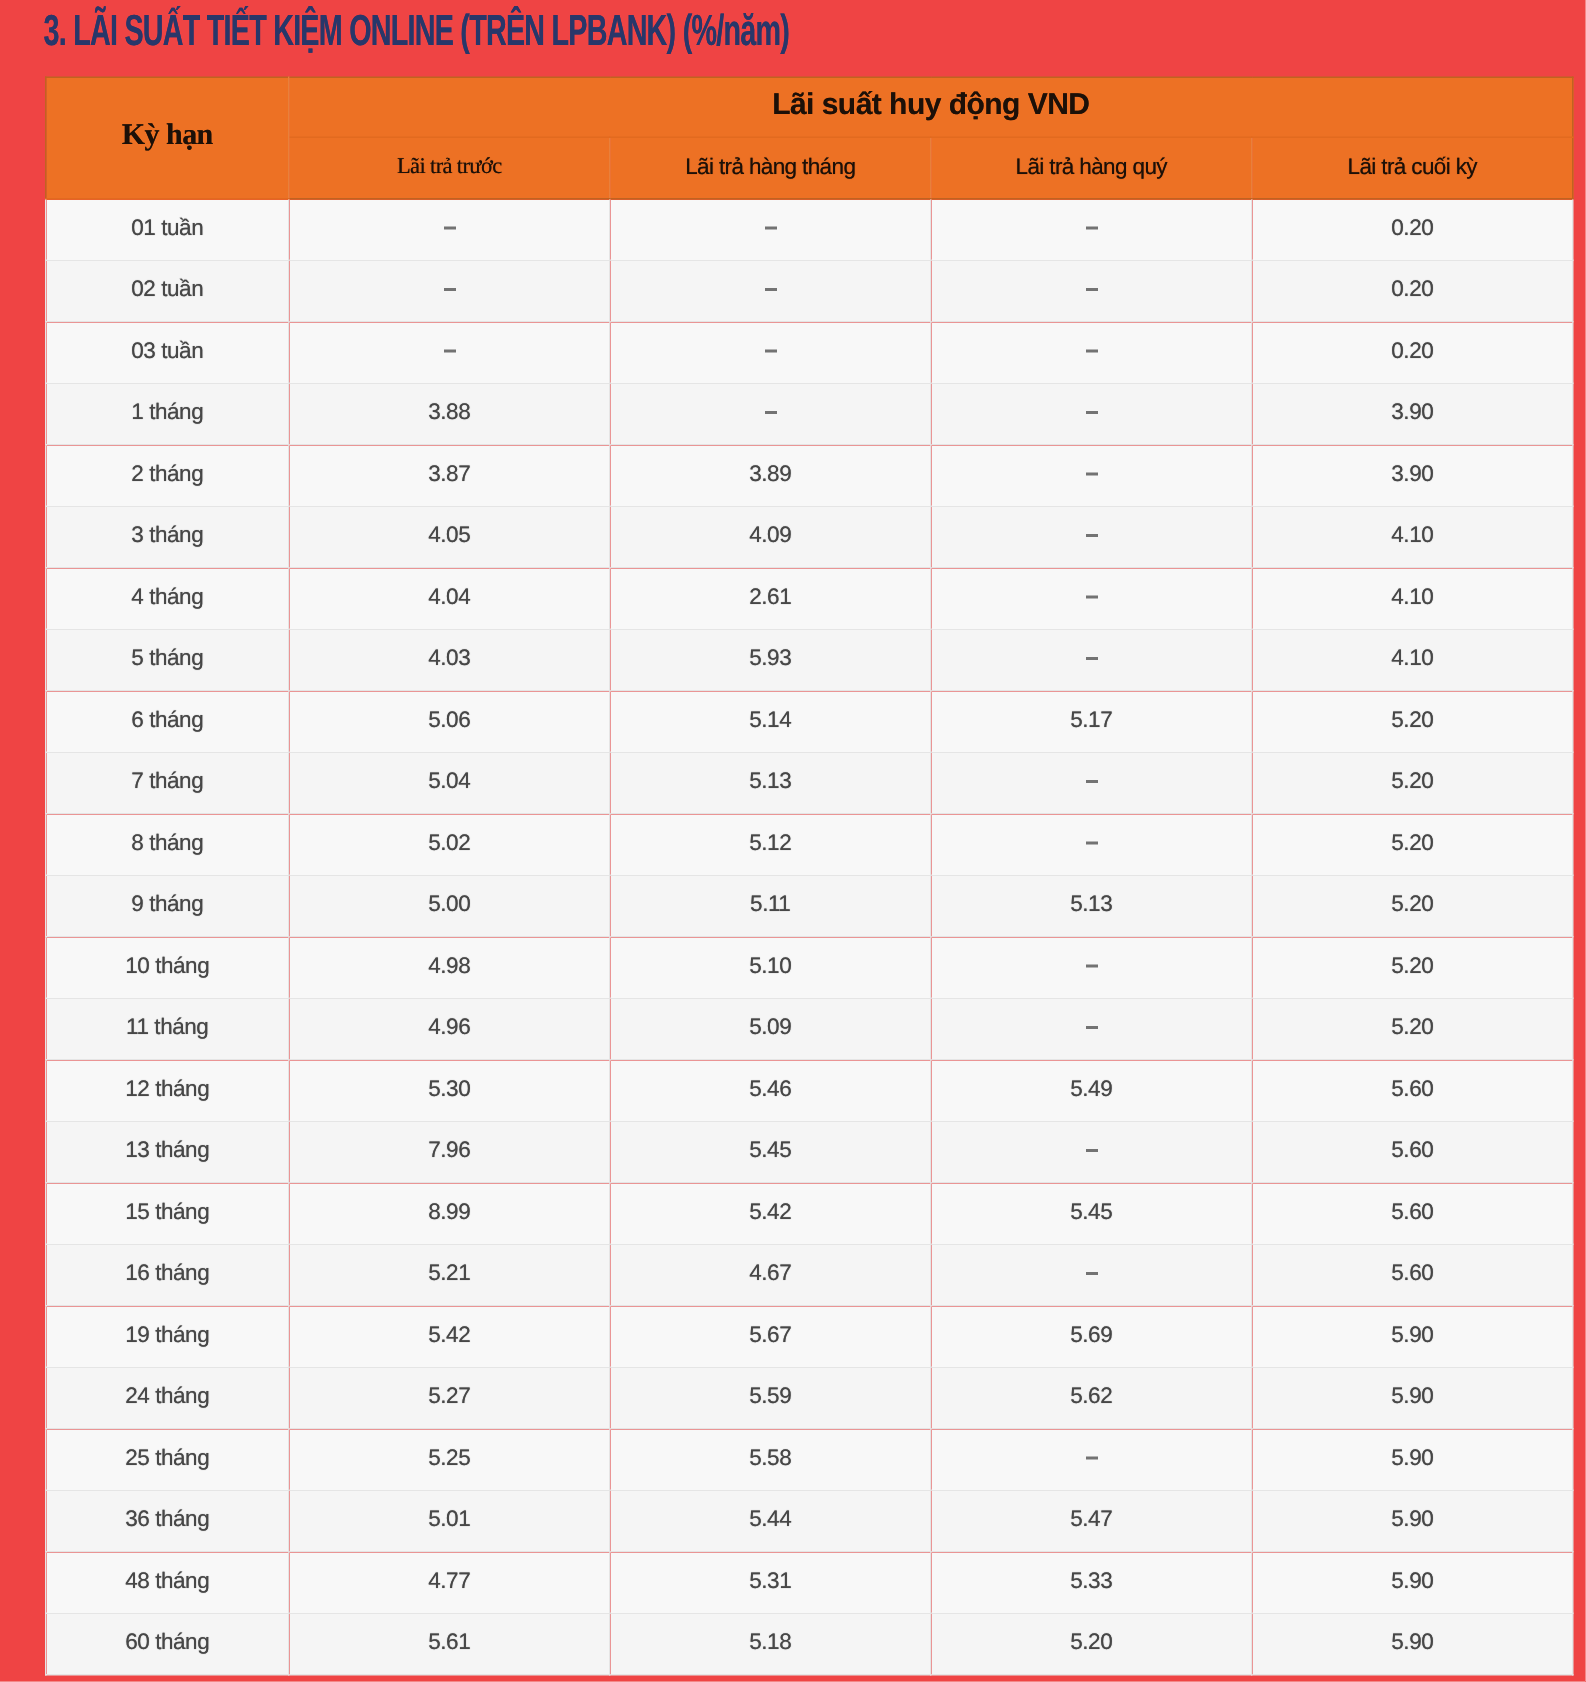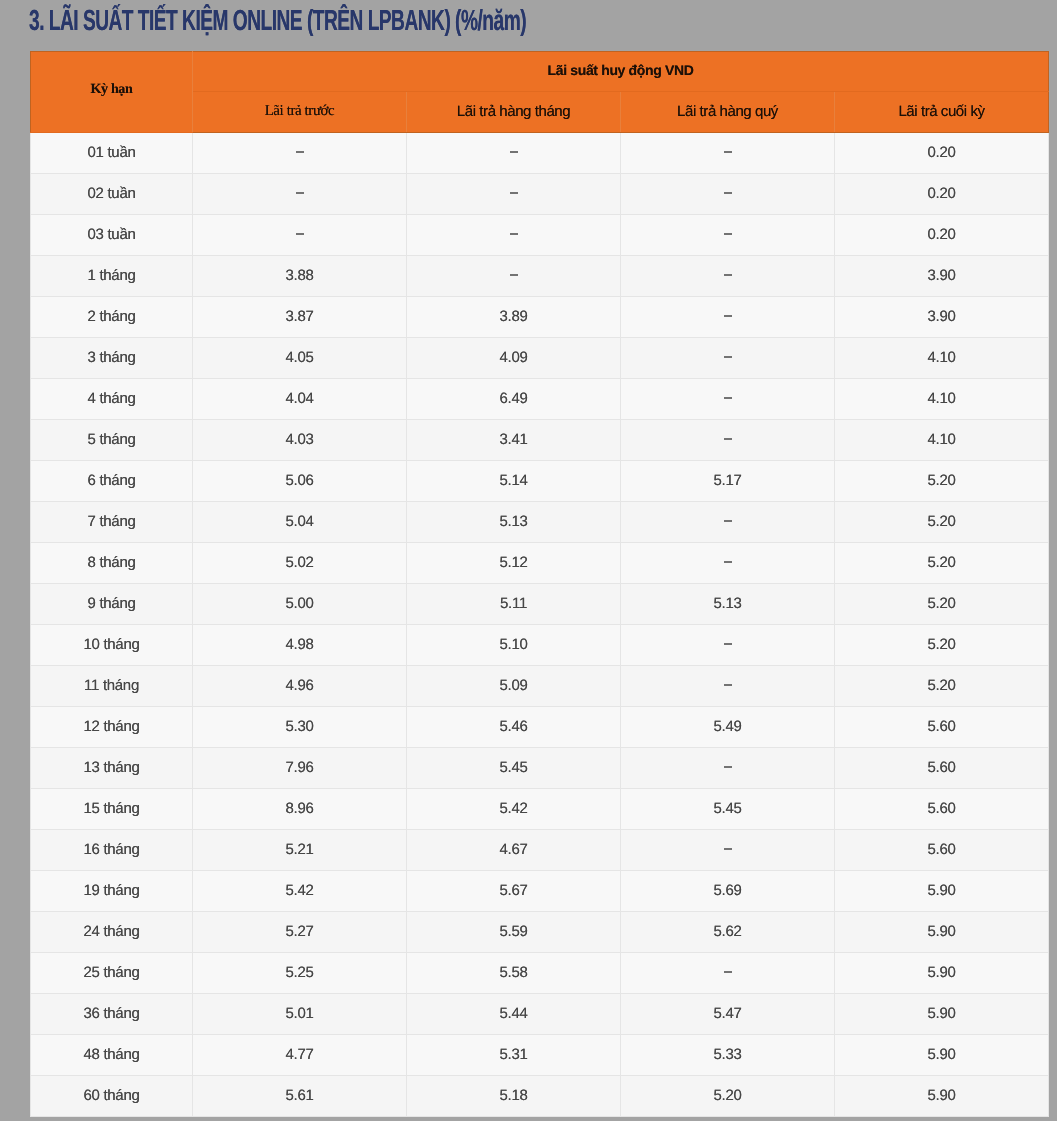--- a/index.html
+++ b/index.html
@@ -4,37 +4,37 @@
 <title>Lai suat tiet kiem online</title>
 <style>
   html,body{margin:0;padding:0;}
   body{
     width:1057px;height:1121px;
     background:#fafafa;
     font-family:"Liberation Sans",sans-serif;
     -webkit-font-smoothing:antialiased;
     text-rendering:geometricPrecision;
   }
-  .page{position:relative;width:1057px;height:1121px;overflow:hidden;background:#a3a3a3;}
+  .page{position:relative;width:1057px;height:1121px;overflow:hidden;background:#ef4444;}
   .title{
     position:absolute;left:29px;top:7px;
     font-family:"Liberation Sans",sans-serif;
     font-weight:700;font-size:29px;line-height:29px;letter-spacing:-0.76px;
     color:#28376a;white-space:nowrap;
     text-shadow:0 0 0.5px rgba(40,55,106,0.85);
     transform:scaleX(0.66);transform-origin:left top;
   }
   .tbl{
     position:absolute;left:30px;top:51px;width:1018px;
     border-collapse:collapse;table-layout:fixed;
   }
   .tbl th,.tbl td{padding:0;margin:0;}
   thead th{
     background:#ED7124;color:#1c1008;
-    font-weight:700;font-size:14px;letter-spacing:-0.35px;
+    font-weight:700;font-size:20px;letter-spacing:-0.35px;
     text-shadow:0 0 0.4px rgba(28,16,8,0.7);
     border:1px solid #e8803c;
     text-align:center;vertical-align:middle;
     line-height:1;
   }
   thead tr:first-child th{border-top-color:#c06320;border-bottom-color:#e26a1f;}
   thead tr:last-child th{border-bottom-color:#c06320;}
   thead th:first-child{border-left-color:#c06320;font-family:Liberation Serif, serif;}
   thead th:last-child{border-right-color:#c06320;}
   .hrow1 th{height:39px;}
@@ -148,30 +148,30 @@
           <td><span>4.05</span></td>
           <td><span>4.09</span></td>
           <td>
             <span class="dash">–</span>
           </td>
           <td><span>4.10</span></td>
         </tr>
         <tr>
           <td class="term"><span>4 tháng</span></td>
           <td><span>4.04</span></td>
-          <td><span>6.49</span></td>
+          <td><span>2.61</span></td>
           <td>
             <span class="dash">–</span>
           </td>
           <td><span>4.10</span></td>
         </tr>
         <tr>
           <td class="term"><span>5 tháng</span></td>
           <td><span>4.03</span></td>
-          <td><span>3.41</span></td>
+          <td><span>5.93</span></td>
           <td>
             <span class="dash">–</span>
           </td>
           <td><span>4.10</span></td>
         </tr>
         <tr>
           <td class="term"><span>6 tháng</span></td>
           <td><span>5.06</span></td>
           <td><span>5.14</span></td>
           <td><span>5.17</span></td>
@@ -231,21 +231,21 @@
           <td class="term"><span>13 tháng</span></td>
           <td><span>7.96</span></td>
           <td><span>5.45</span></td>
           <td>
             <span class="dash">–</span>
           </td>
           <td><span>5.60</span></td>
         </tr>
         <tr>
           <td class="term"><span>15 tháng</span></td>
-          <td><span>8.96</span></td>
+          <td><span>8.99</span></td>
           <td><span>5.42</span></td>
           <td><span>5.45</span></td>
           <td><span>5.60</span></td>
         </tr>
         <tr>
           <td class="term"><span>16 tháng</span></td>
           <td><span>5.21</span></td>
           <td><span>4.67</span></td>
           <td>
             <span class="dash">–</span>

